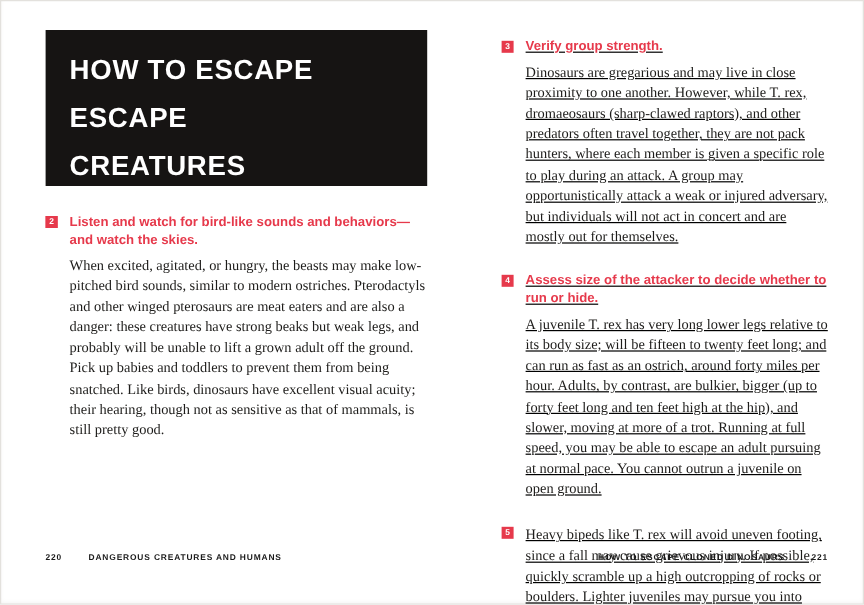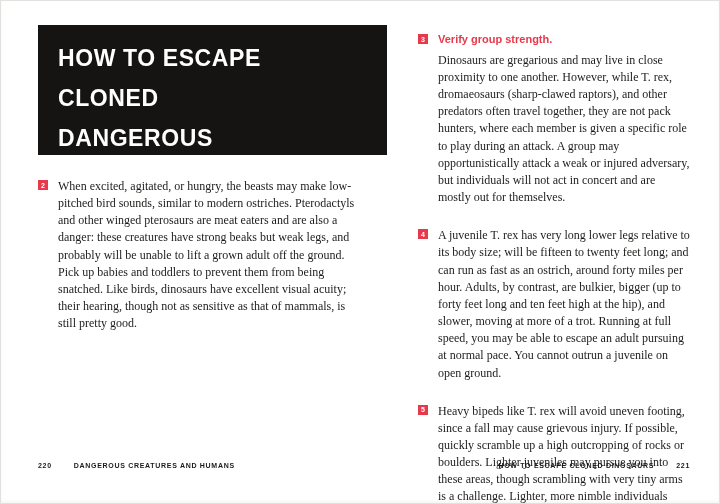--- a/index.html
+++ b/index.html
@@ -16,34 +16,34 @@
     background: #ffffff;
     box-shadow: inset 0 0 0 1px #e3e1dd, inset 0 -2px 4px rgba(0,0,0,0.05);
   }
   .col { position: absolute; }
   .col-left  { left: 38px;  top: 25px; width: 318px; }
   .col-right { left: 418px; top: 32px; width: 272px; }
 
   .title-block {
     background: var(--title-bg, #161413);
     color: #ffffff;
-    width: 349px;
+    width: 318px;
     height: 130px;
     padding: 13px 20px 0 20px;
     margin-bottom: 23px;
     font-family: "Liberation Sans", sans-serif;
     font-weight: bold;
     font-size: 23px;
     letter-spacing: 0.6px;
     line-height: 40px;
   }
 
   .step { position: relative; padding-left: 20px; }
   .col-left  .step { margin-bottom: 15px; }
-  .col-right .step { margin-bottom: 21px; }
+  .col-right .step { margin-bottom: 21px; text-decoration: underline; }
 
   .step-num {
     position: absolute;
     left: 0; top: 2px;
     width: 10px; height: 10px;
     background: var(--accent, #e6394b);
     color: #ffffff;
     font-family: "Liberation Sans", sans-serif;
     font-size: 7px;
     font-weight: bold;
@@ -84,45 +84,47 @@
 </style>
 </head>
 <body>
 
 <div class="spread">
 
   <div class="col col-left">
 
     <div class="title-block">
       <div>HOW TO ESCAPE</div>
-      <div>CLONED</div>
-      <div>DANGEROUS</div>
+      <div>ESCAPE</div>
+      <div>CREATURES</div>
     </div>
 
     <section class="step">
       <span class="step-num">1</span>
     </section>
 
     <section class="step">
       <span class="step-num">2</span>
+      <h3 class="step-heading">Listen and watch for bird-like sounds and behaviors—and watch the skies.</h3>
       <p class="step-body">When excited, agitated, or hungry, the beasts may make low-pitched bird sounds, similar to modern ostriches. Pterodactyls and other winged pterosaurs are meat eaters and are also a danger: these creatures have strong beaks but weak legs, and probably will be unable to lift a grown adult off the ground. Pick up babies and toddlers to prevent them from being snatched. Like birds, dinosaurs have excellent visual acuity; their hearing, though not as sensitive as that of mammals, is still pretty good.</p>
     </section>
 
   </div>
 
   <div class="col col-right">
 
     <section class="step">
       <span class="step-num">3</span>
       <h3 class="step-heading">Verify group strength.</h3>
       <p class="step-body">Dinosaurs are gregarious and may live in close proximity to one another. However, while T. rex, dromaeosaurs (sharp-clawed raptors), and other predators often travel together, they are not pack hunters, where each member is given a specific role to play during an attack. A group may opportunistically attack a weak or injured adversary, but individuals will not act in concert and are mostly out for themselves.</p>
     </section>
 
     <section class="step">
       <span class="step-num">4</span>
+      <h3 class="step-heading">Assess size of the attacker to decide whether to run or hide.</h3>
       <p class="step-body">A juvenile T. rex has very long lower legs relative to its body size; will be fifteen to twenty feet long; and can run as fast as an ostrich, around forty miles per hour. Adults, by contrast, are bulkier, bigger (up to forty feet long and ten feet high at the hip), and slower, moving at more of a trot. Running at full speed, you may be able to escape an adult pursuing at normal pace. You cannot outrun a juvenile on open ground.</p>
     </section>
 
     <section class="step">
       <span class="step-num">5</span>
       <p class="step-body">Heavy bipeds like T. rex will avoid uneven footing, since a fall may cause grievous injury. If possible, quickly scramble up a high outcropping of rocks or boulders. Lighter juveniles may pursue you into these areas, though scrambling with very tiny arms is a challenge. Lighter, more nimble individuals may jump some distance.</p>
     </section>
 
   </div>
 

